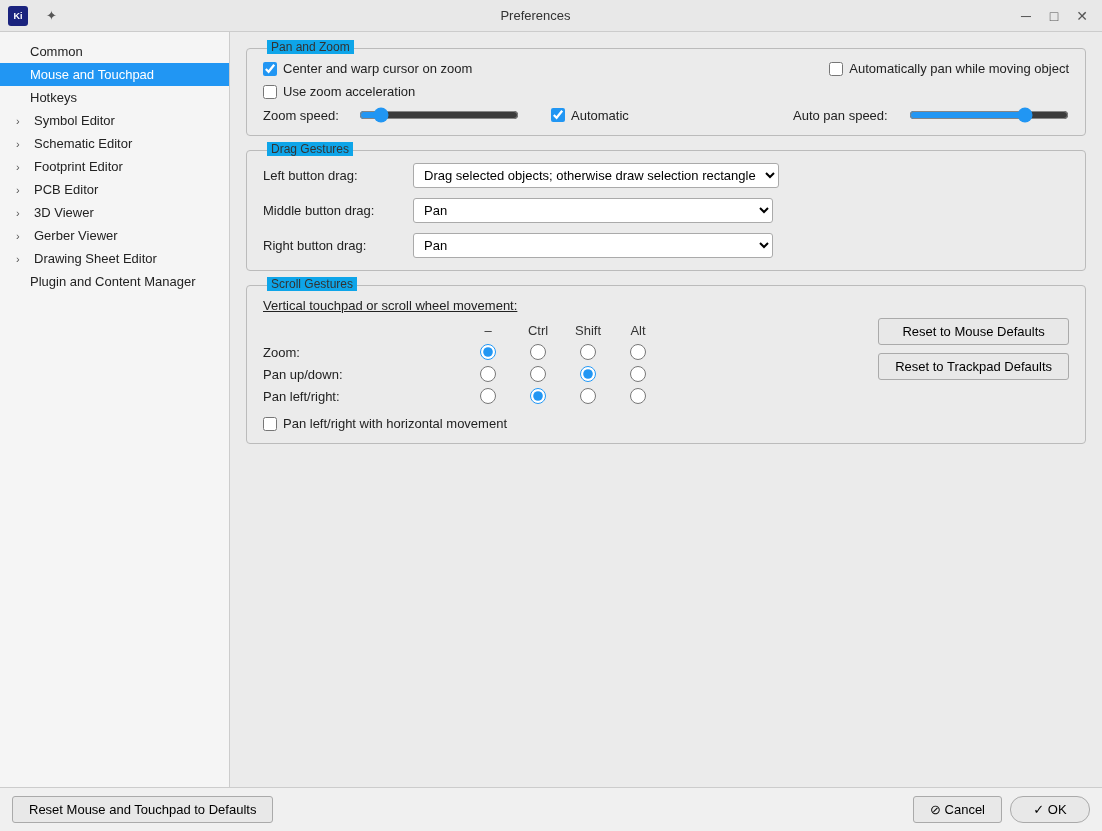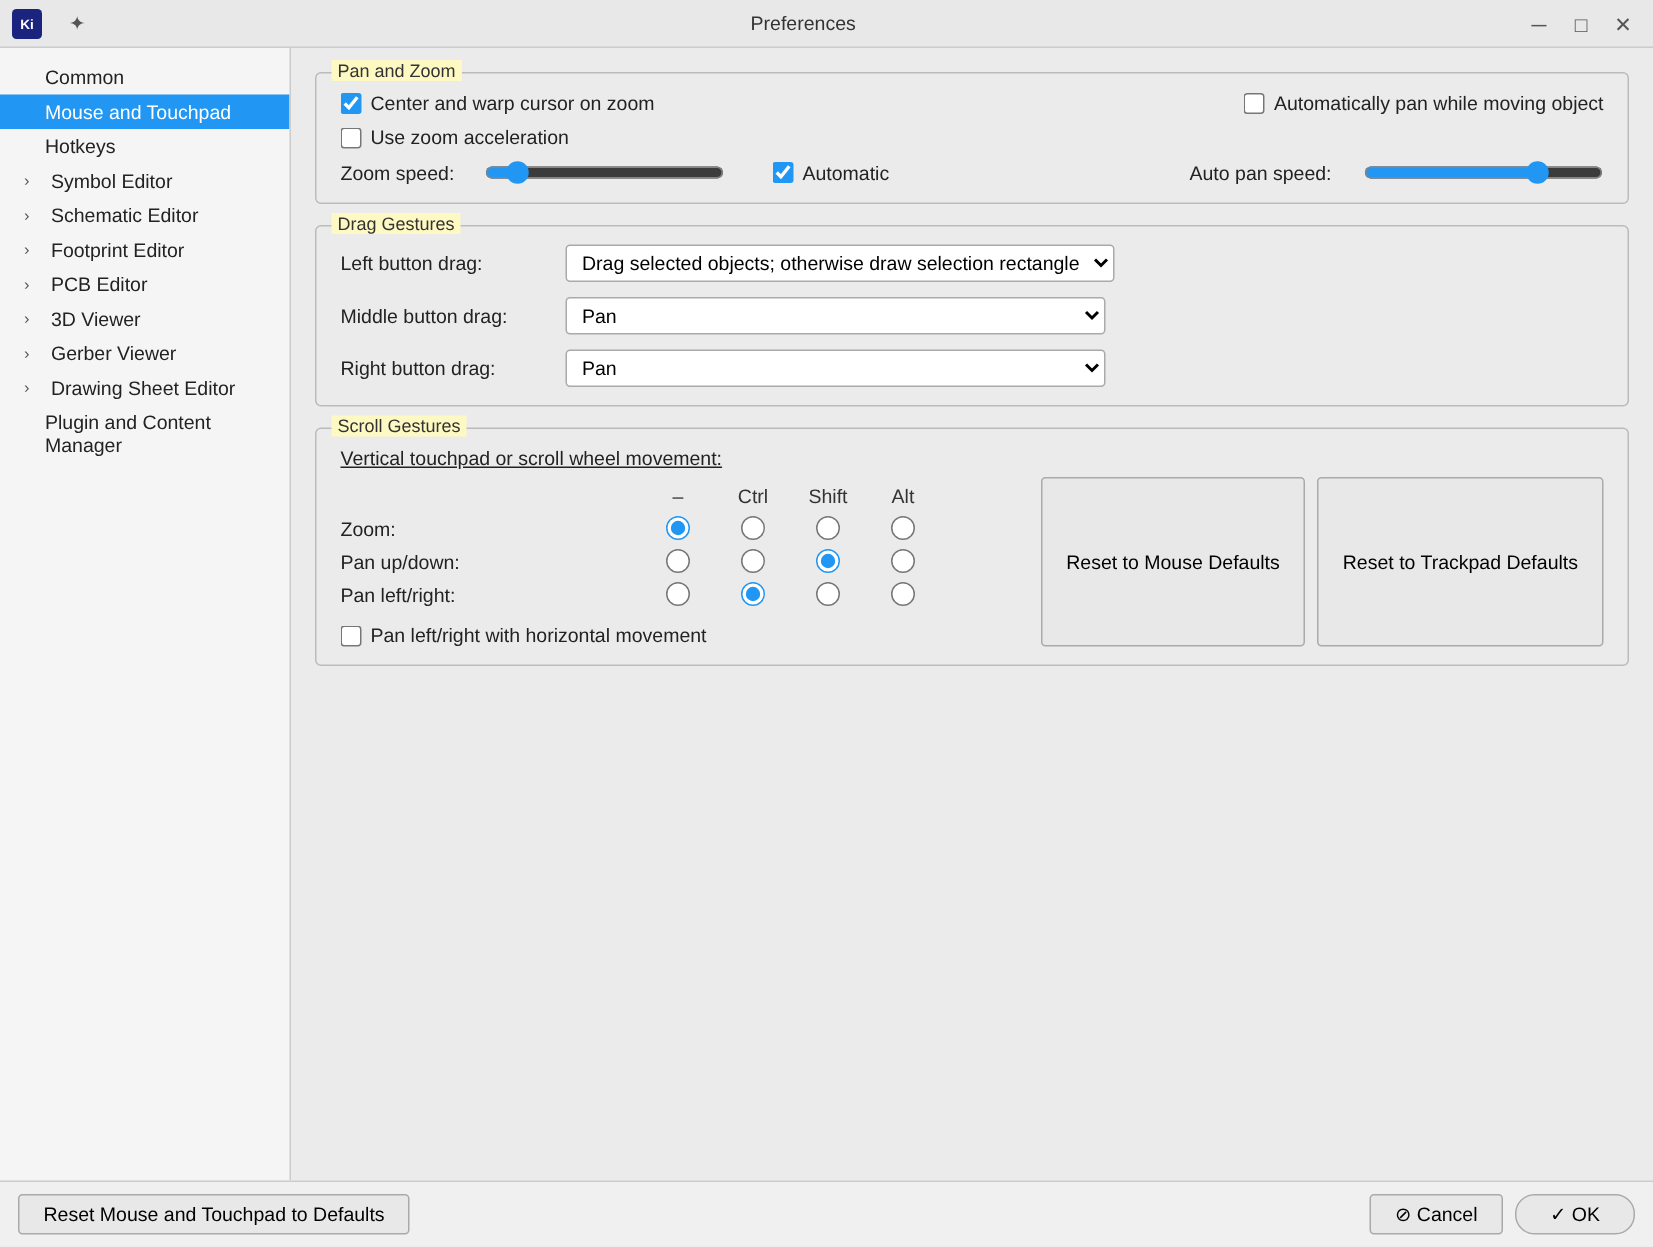--- a/index.html
+++ b/index.html
@@ -56,21 +56,21 @@
 
     
     .main-layout {
       display: flex;
       flex: 1;
       overflow: hidden;
     }
 
     
     .sidebar {
-      width: 194px;
+      width: 230px;
       background: #f5f5f5;
       border-right: 1px solid #ccc;
       padding: 8px 0;
       overflow-y: auto;
       flex-shrink: 0;
     }
     .sidebar-item {
       display: flex;
       align-items: center;
       padding: 4px 12px 4px 16px;
@@ -108,22 +108,22 @@
       border: 1px solid #bbb;
       border-radius: 4px;
       padding: 12px 16px;
       margin-bottom: 14px;
       background: #ebebeb;
       position: relative;
     }
     .group-box-title {
       position: absolute;
       top: -9px;
-      left: 10px;
-      background: #fef9c3;
+      left: 20px;
+      background: #0ea5e9;
       padding: 0 4px;
       font-size: 12px;
       color: #333;
     }
 
     
     .checkbox-wrapper {
       display: flex;
       align-items: center;
       gap: 6px;
@@ -205,21 +205,21 @@
 
     .scroll-content {
       display: flex;
       gap: 12px;
     }
     .scroll-left {
       flex: 1;
     }
     .scroll-right {
       display: flex;
-      flex-direction: row;
+      flex-direction: column;
       gap: 8px;
       justify-content: flex-start;
       padding-top: 20px;
     }
 
     
     .btn {
       padding: 5px 16px;
       border-radius: 3px;
       border: 1px solid #aaa;

